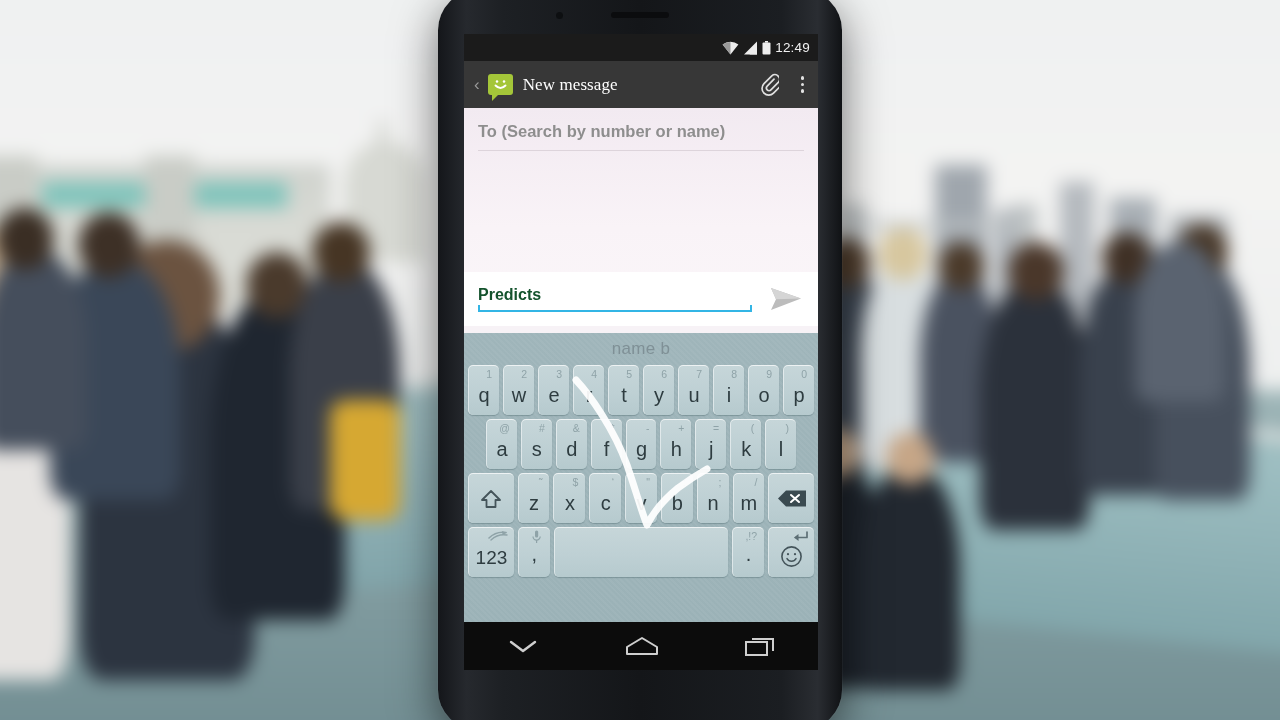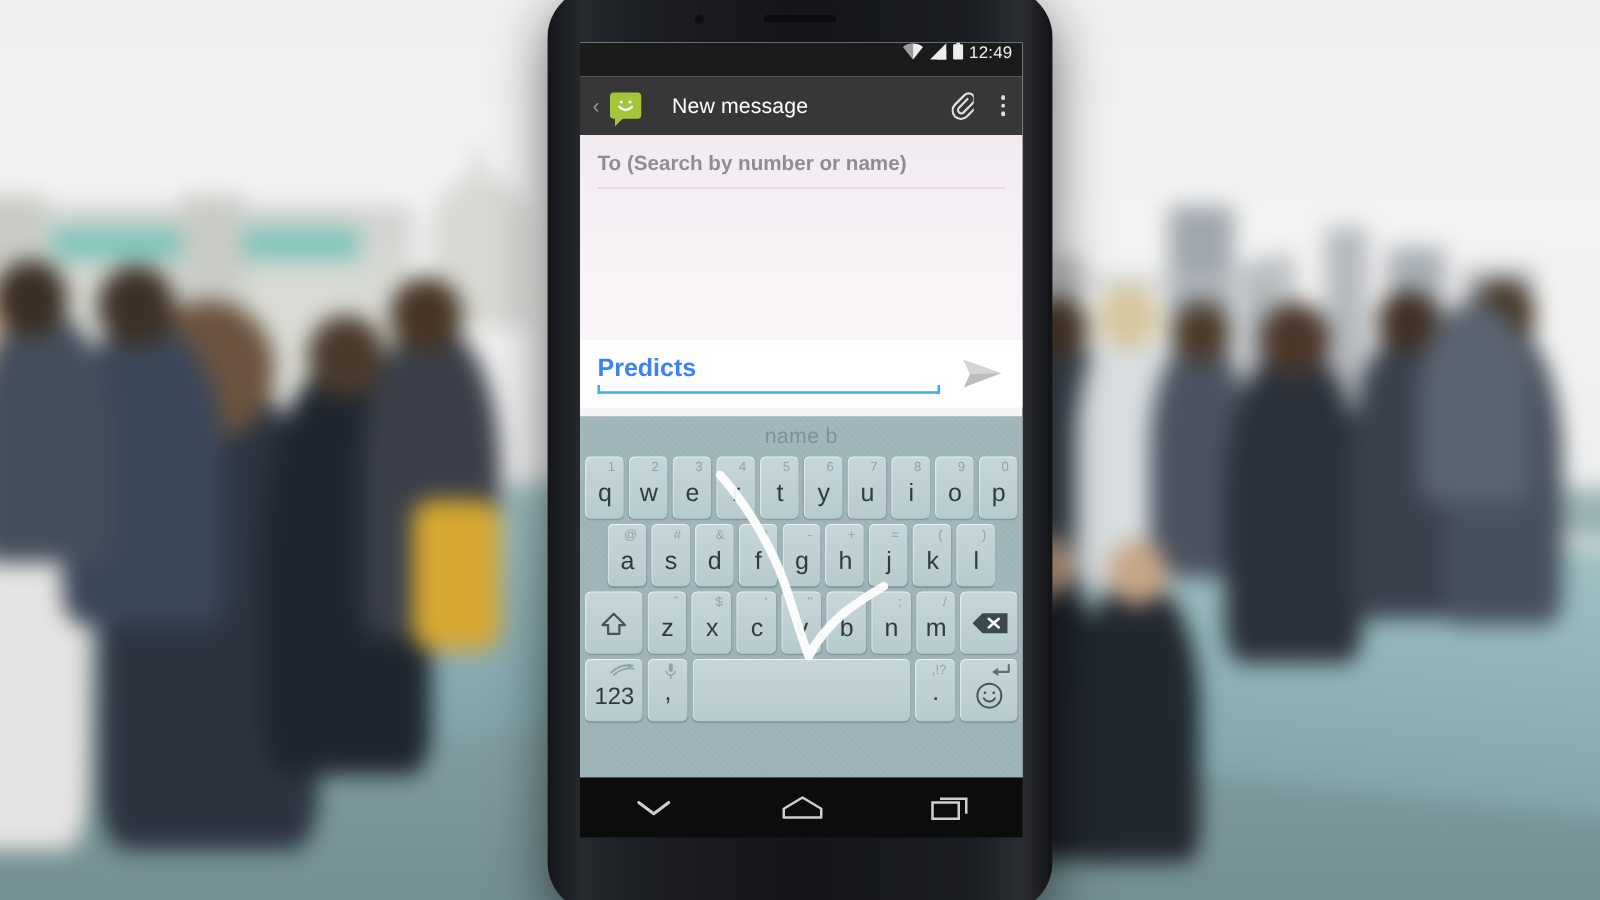--- a/index.html
+++ b/index.html
@@ -101,42 +101,42 @@
     position:absolute;
     left:26px; top:44px;
     width:354px; height:588px;
     background:#f7f2f6;
     overflow:hidden;
   }
 
   
   .statusbar {
     height:27px; background:#1b1b1b;
-    display:flex; align-items:flex-start; justify-content:flex-end;
+    display:flex; align-items:center; justify-content:flex-end;
     padding:0 8px; gap:4px;
   }
   .st-time { color:#f0f0f0; font-size:13.5px; letter-spacing:.2px; }
   .ic-wifi, .ic-sig, .ic-batt { display:block; }
 
   
   .actionbar {
     height:47px; background:#373737;
     display:flex; align-items:center; padding:0 10px; gap:8px;
   }
   .back-chev { color:#9a9a9a; font-size:17px; line-height:1; }
   .app-icon {
     width:25px; height:21px; background:#a4c639; border-radius:3px;
     position:relative; flex:0 0 auto;
   }
   .app-icon::after {
     content:""; position:absolute; left:4px; bottom:-6px;
     border-left:7px solid #a4c639; border-bottom:7px solid transparent;
   }
   .smiley { position:absolute; inset:0; }
-  .ab-title { color:#fff; font-size:17px; flex:1; margin-left:17px; letter-spacing:.1px; }
+  .ab-title { color:#fff; font-size:17px; flex:1; margin-left:2px; letter-spacing:.1px;font-family:Liberation Serif, serif; }
   .ic-clip { margin-right:14px; }
   .ic-over { display:flex; flex-direction:column; gap:3px; padding-right:4px; }
   .ic-over i { display:block; width:3.5px; height:3.5px; background:#e2e2e2; border-radius:50%; }
 
   
   .compose {
     background:linear-gradient(to bottom,#f2eaf1 0%,#f9f3f7 55%,#fbf6f9 100%);
     height:218px; position:relative;font-weight:bold;
   }
   .to-row { padding:14px 14px 0 14px; }
@@ -144,21 +144,21 @@
     font-size:16.5px; color:#8e8e8e; padding-bottom:9px;
     border-bottom:1px solid #ddd4db;
   }
 
   
   .entry-row {
     position:absolute; left:0; right:0; bottom:0; height:54px;
     background:#ffffff; display:flex; align-items:center; padding:0 6px 0 14px;
   }
   .entry-box { flex:1; position:relative; padding-bottom:8px; }
-  .entry-text { font-size:20px; color:#3b82f6; }
+  .entry-text { font-size:16px; color:#14532d; }
   .entry-underline {
     position:absolute; left:0; right:8px; bottom:0; height:2px; background:#33b5e5;
   }
   .entry-underline::before, .entry-underline::after {
     content:""; position:absolute; bottom:0; width:2px; height:7px; background:#33b5e5;
   }
   .entry-underline::before { left:0; }
   .entry-underline::after { right:0; }
   .send-btn { width:52px; display:flex; align-items:center; justify-content:center; }
 

